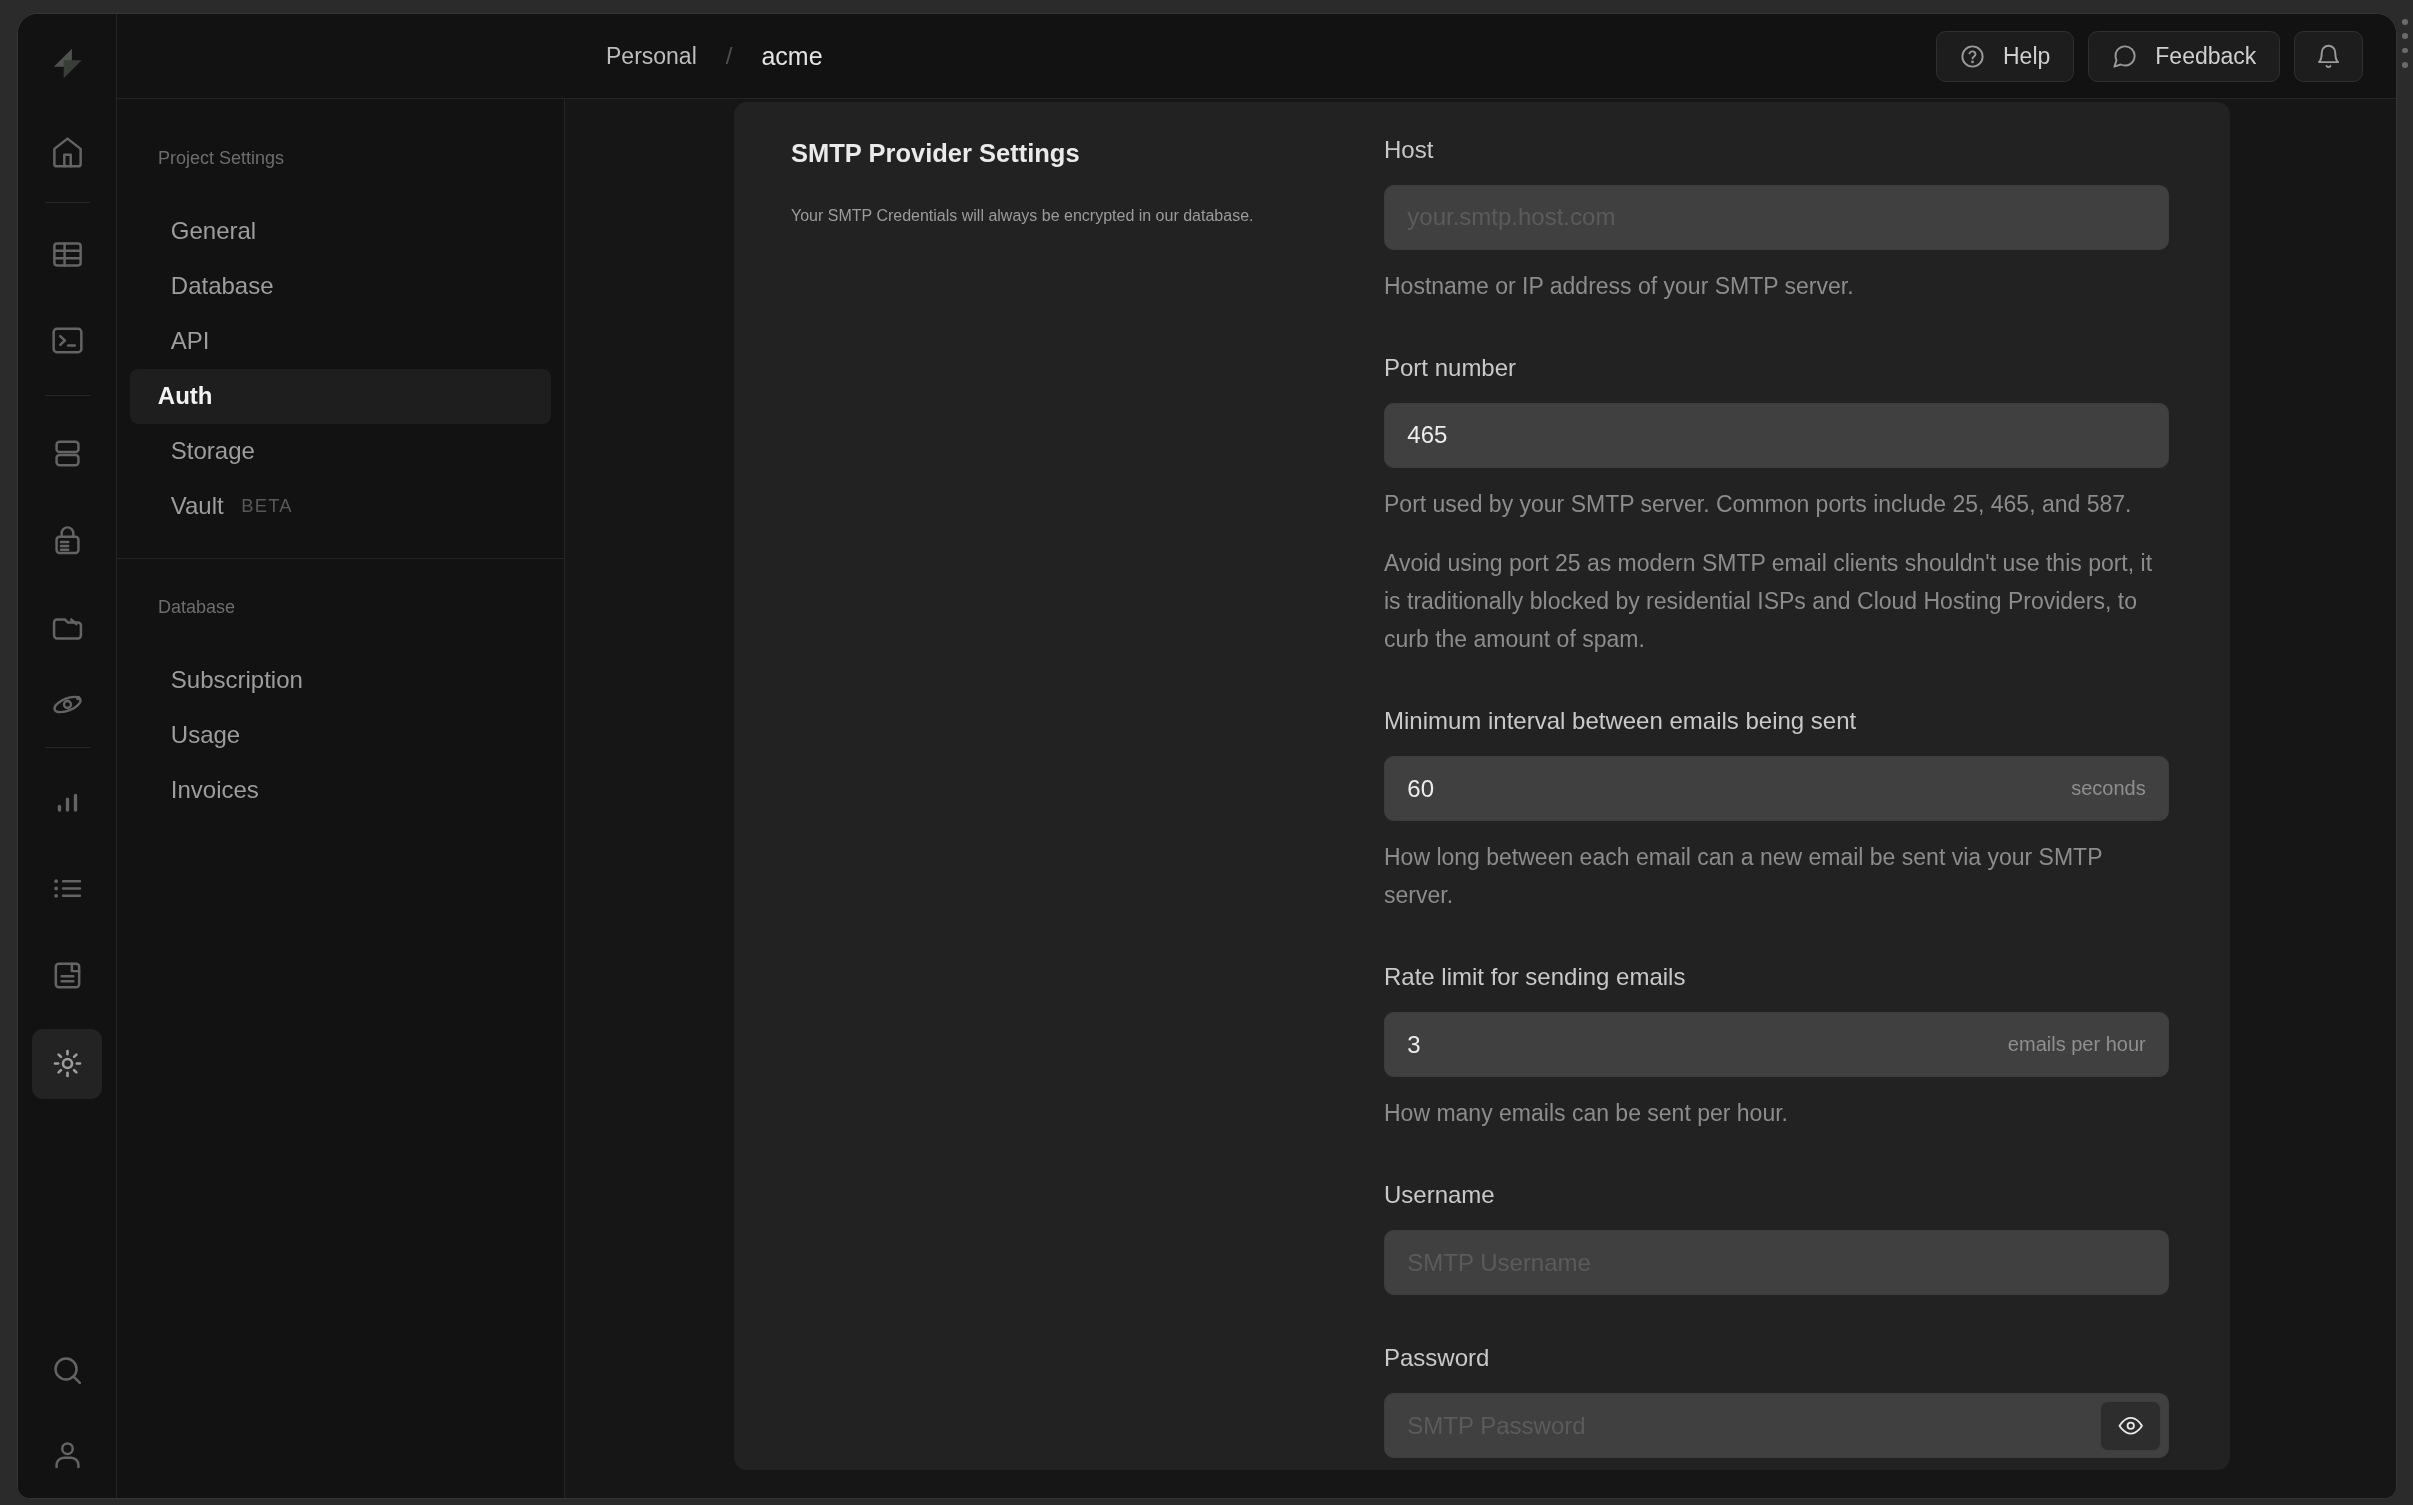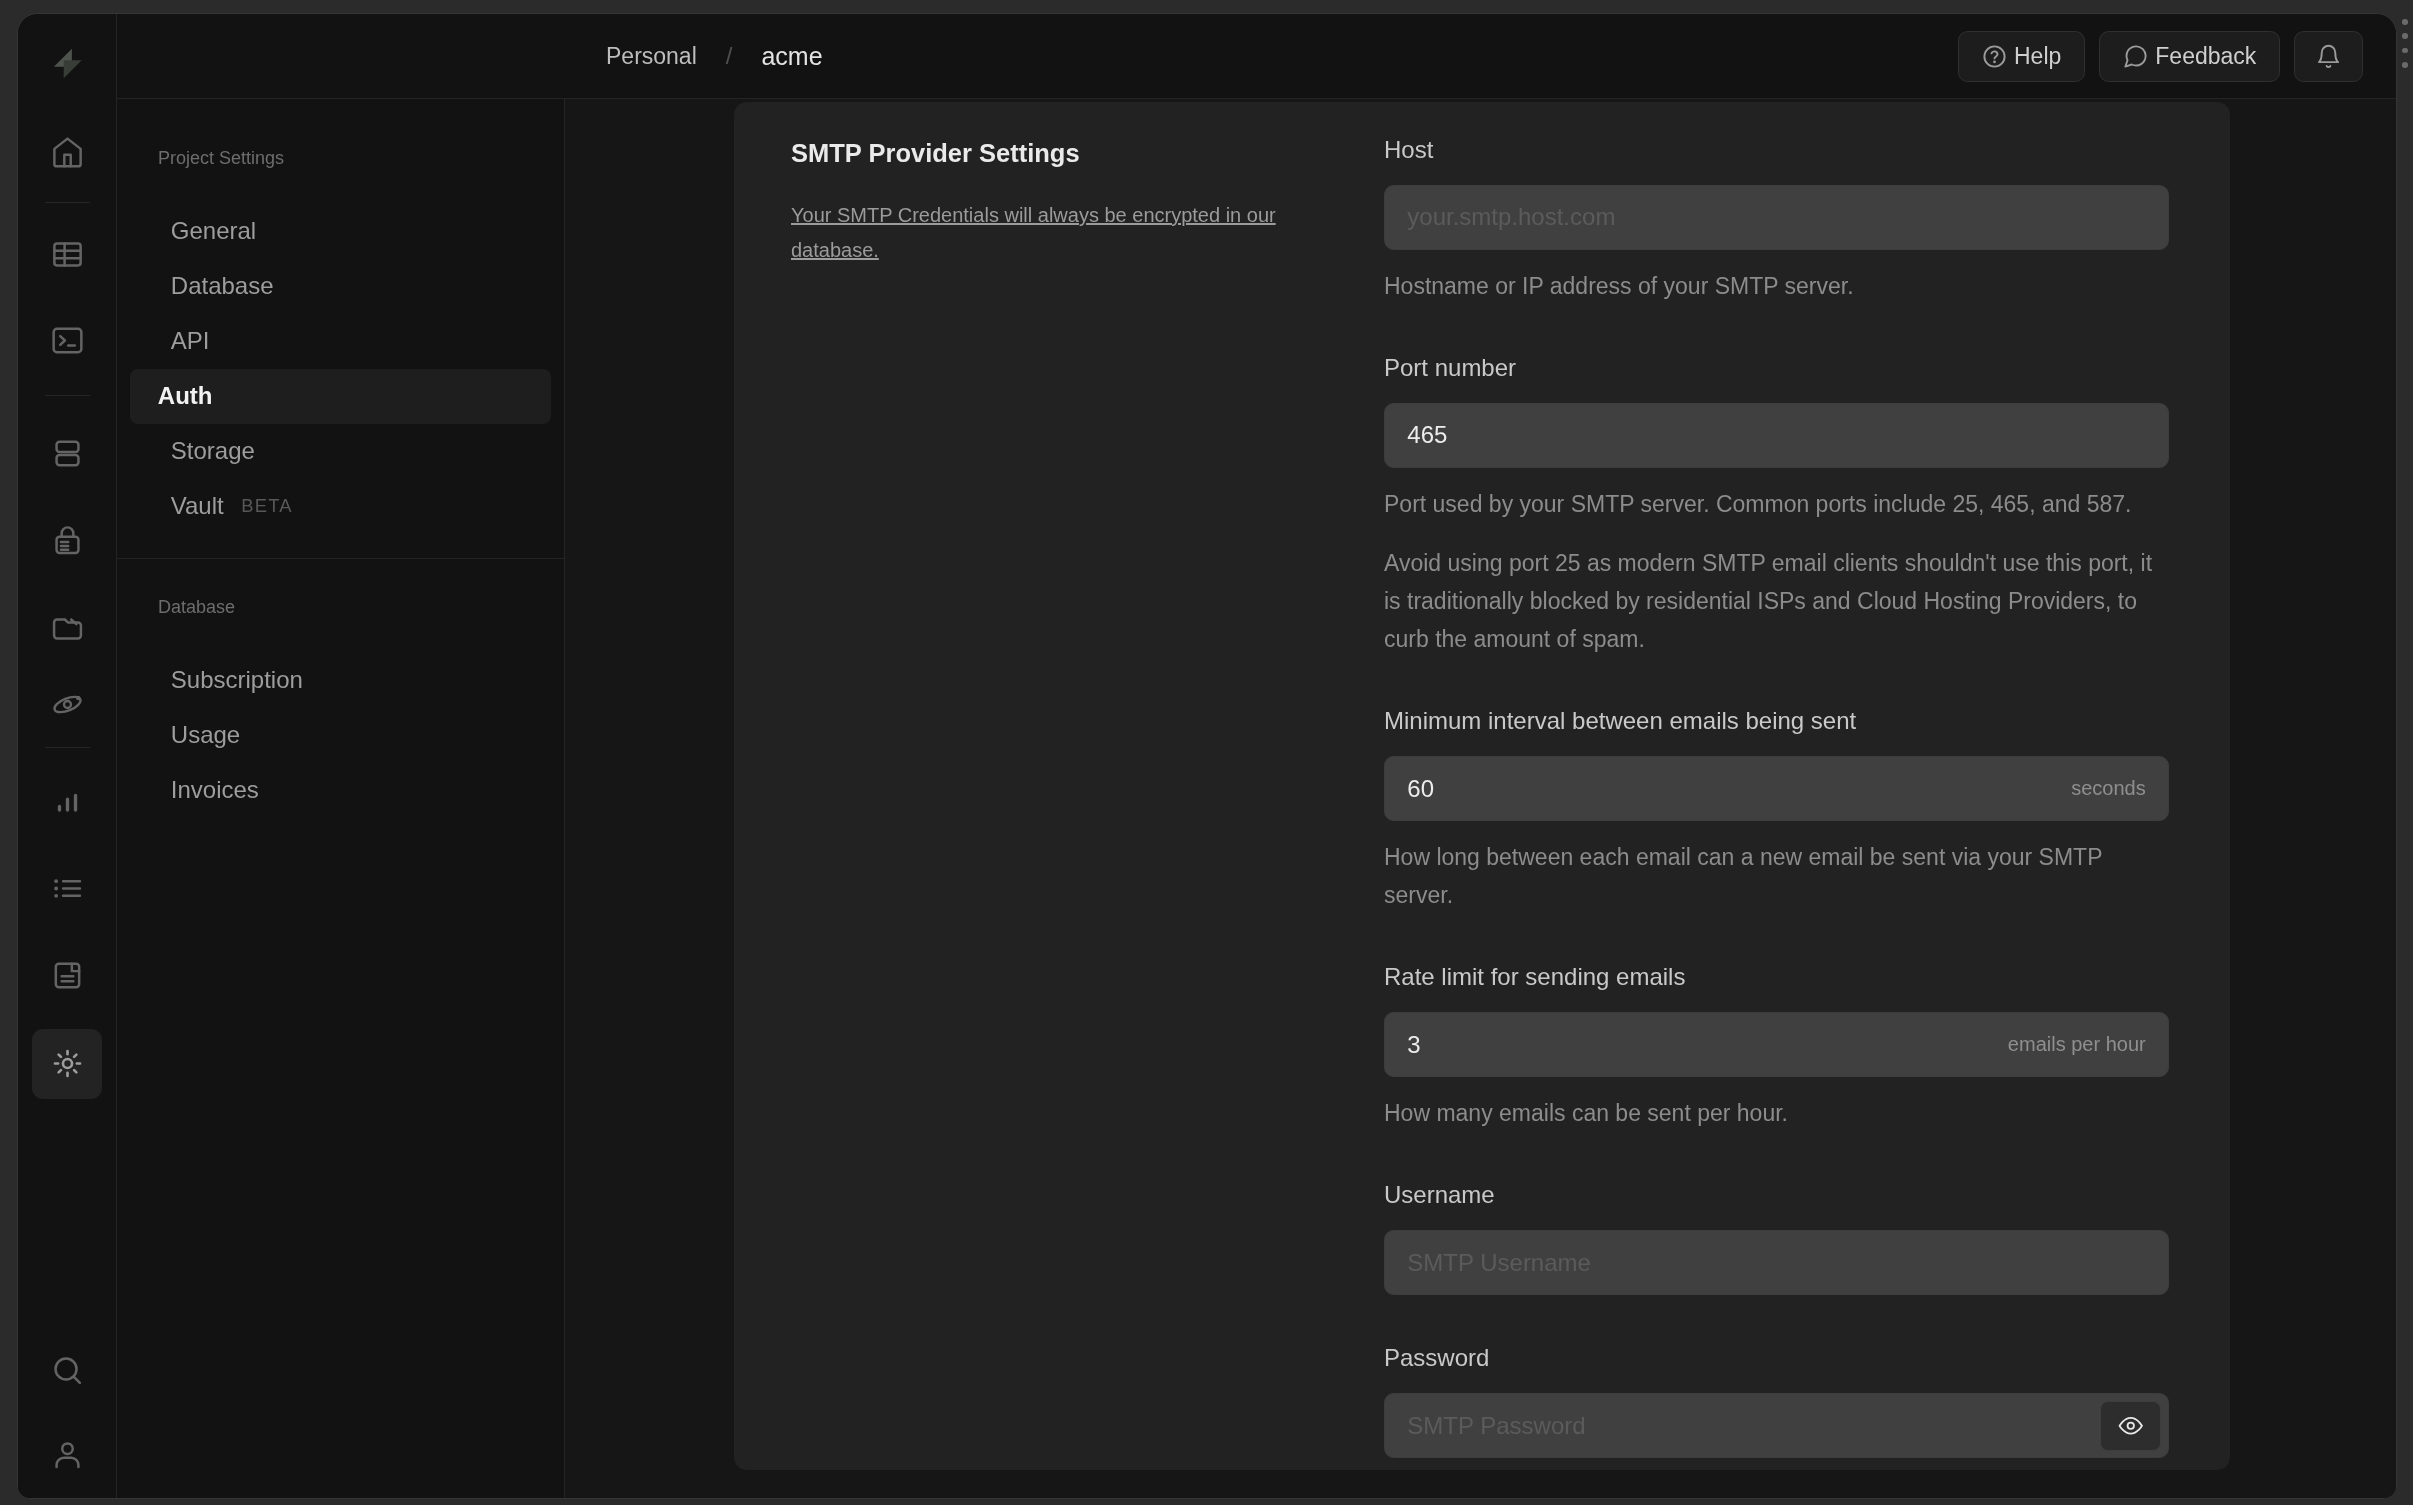--- a/index.html
+++ b/index.html
@@ -55,36 +55,36 @@
   .header {
     position:absolute; left:99px; right:0; top:0; height:85px;
     border-bottom:0.8px solid #242424; background:#121212;
   }
   .breadcrumb { position:absolute; left:489px; top:0; height:85px; display:flex; align-items:center; gap:29px; }
   .crumb-org { font-size:23px; color:#bdbdbd; cursor:pointer; }
   .crumb-sep { font-size:24px; color:#4f4f4f; }
   .crumb-project { font-size:25px; color:#e3e3e3; cursor:pointer; }
   .header-actions { position:absolute; right:33px; top:0; height:85px; display:flex; align-items:center; gap:14.4px; }
   .hbtn {
-    height:51px; display:flex; align-items:center; gap:6px; padding:0 22.3px;
+    height:51px; display:flex; align-items:center; gap:17px; padding:0 22.3px;
     background:#1d1d1d; border:0.8px solid #303030; border-radius:9.6px;
     color:#cfcfcf; font-size:23px; cursor:pointer;
   }
   .hbtn svg { width:27px; height:27px; color:#9a9a9a; }
   .hbtn.icon-only { padding:0 20px; }
 
   
   .content { position:absolute; left:547px; right:0; top:85px; bottom:0; background:#161616; }
   .panel {
     position:absolute; left:169px; top:3.2px; width:1496px; bottom:28px;
     background:#222222; border-radius:12.8px; overflow:hidden;
   }
   .panel-intro { position:absolute; left:57px; top:37px; width:559px; }
   .panel-title { font-size:25.5px; color:#eaeaea; margin-bottom:30px; }
-  .panel-desc { font-size:20px; line-height:35px; color:#9b9b9b;text-decoration:underline; }
+  .panel-desc { font-size:16px; line-height:35px; color:#9b9b9b; }
 
   .form { position:absolute; left:650px; top:34px; width:785px; }
   .field { margin-bottom:49px; }
   .field-label { display:block; font-size:24px; color:#c9c9c9; margin-bottom:21px; }
   .input-wrap {
     height:65px; background:#404040; border:0.8px solid #3d3d3d; border-radius:9.6px;
     display:flex; align-items:center; padding:0 22.3px; position:relative;
   }
   .input-wrap input {
     background:transparent; border:none; outline:none; flex:1;

